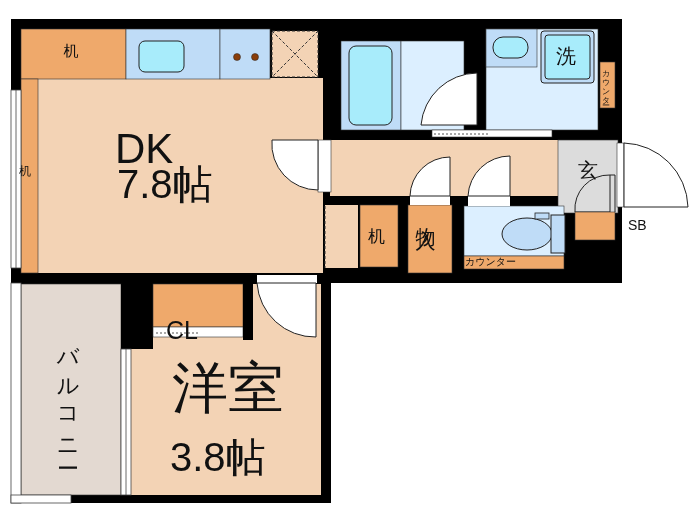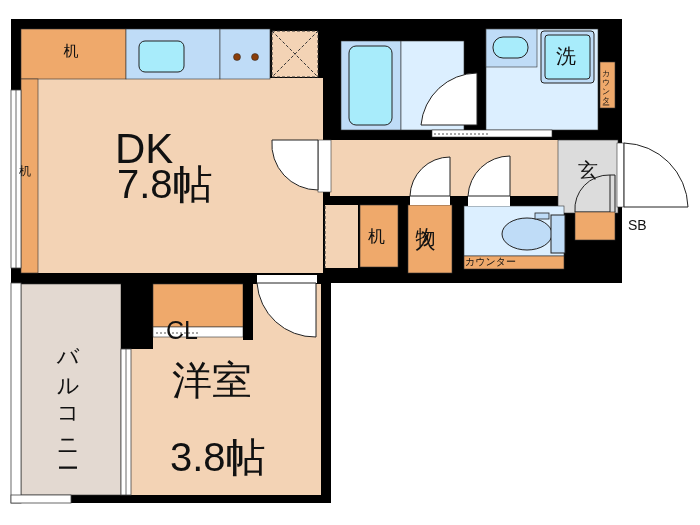--- a/index.html
+++ b/index.html
@@ -112,14 +112,14 @@
 <div class="lbl" style="left:578px;top:160px;font-size:20px;">玄</div>
 <div class="lbl big" style="left:581px;top:218px;font-size:14px;margin-left:47px;">SB</div>
 
 <div class="lbl" style="left:368px;top:228px;font-size:17px;">机</div>
 <div class="lbl vert" style="left:416px;top:212px;font-size:20px;letter-spacing:2px;">物入</div>
 <div class="lbl" style="left:465px;top:257px;font-size:10px;">カウンター</div>
 
 <div class="lbl big" style="left:166px;top:296px;font-size:25px;margin-top:22px;">CL</div>
 <div class="lbl vert" style="left:57px;top:332px;font-size:22px;letter-spacing:6px;">バルコニー</div>
 
-<div class="lbl" style="left:172px;top:360px;font-size:40px;">洋室</div>
+<div class="lbl" style="left:172px;top:360px;font-size:56px;">洋室</div>
 <div class="lbl big" style="left:170px;top:437px;font-size:40px;">3.8帖</div>
 
 </body></html>

